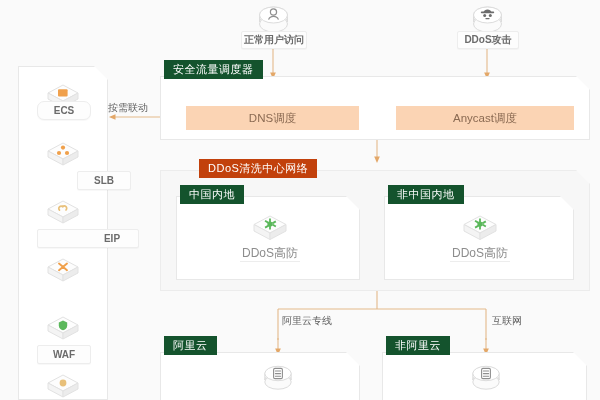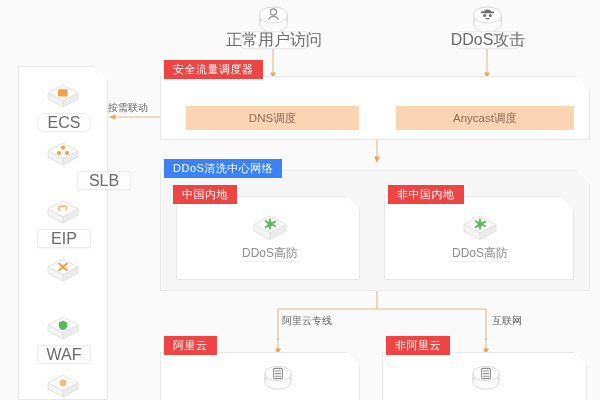--- a/index.html
+++ b/index.html
@@ -32,44 +32,45 @@
     position:absolute;
     display:flex;align-items:center;justify-content:center;
     color:#ffffff;
     font-size:11px;
     letter-spacing:.5px;
     white-space:nowrap;
     padding:0 9px;
     height:19px;
     line-height:19px;
   }
-  .tag-dark{background:#ef4444;}
-  .tag-grey{background:#3b82f6;}
+  .tag-dark{background:#14532d;}
+  .tag-grey{background:#c2410c;margin-left:35px;}
 
   
   .pill{
     position:absolute;
     background:#fbd4b4;
     color:#8a6a52;
     font-size:11.5px;
     display:flex;align-items:center;justify-content:center;
     white-space:nowrap;
   }
 
   
   .chip{
     position:absolute;
     background:#fdfdfd;
     border:1px solid #ededed;
     border-radius:2px;
     color:#6b6b6b;
-    font-size:16px;
+    font-size:10px;
     display:flex;align-items:center;justify-content:center;
     white-space:nowrap;
     box-shadow:0 1px 1px rgba(0,0,0,.03);
+    font-weight:bold;
   }
   .chip-lite{
     position:absolute;
     color:#8d8d8d;
     font-size:12px;
     display:flex;align-items:center;justify-content:center;
     white-space:nowrap;
     border-bottom:1px solid #ededed;
   }
 
@@ -146,21 +147,21 @@
   <div class="abs panel panel-shadow" style="left:18px;top:66px;width:90px;height:334px;"></div>
 
   <div class="ico abs" style="left:46px;top:82px;">
     <svg width="34" height="30" viewBox="0 0 34 30">
       <path d="M17,3 L32,11 L17,19 L2,11 Z" fill="#fdfdfd" stroke="#e2e2e2"></path>
       <path d="M2,11 L2,17 L17,25 L17,19 Z" fill="#f4f4f4" stroke="#e2e2e2"></path>
       <path d="M32,11 L32,17 L17,25 L17,19 Z" fill="#ececec" stroke="#e2e2e2"></path>
       <rect x="12" y="7.2" width="9.6" height="7.4" rx="1" fill="#f0a04b"></rect>
     </svg>
   </div>
-  <div class="chip" style="left:37px;top:113px;width:52px;height:17px;border-radius:7px;">ECS</div>
+  <div class="chip" style="left:37px;top:101px;width:52px;height:17px;border-radius:7px;">ECS</div>
 
   <div class="ico abs" style="left:46px;top:140px;">
     <svg width="34" height="30" viewBox="0 0 34 30">
       <path d="M17,3 L32,11 L17,19 L2,11 Z" fill="#fdfdfd" stroke="#e2e2e2"></path>
       <path d="M2,11 L2,17 L17,25 L17,19 Z" fill="#f4f4f4" stroke="#e2e2e2"></path>
       <path d="M32,11 L32,17 L17,25 L17,19 Z" fill="#ececec" stroke="#e2e2e2"></path>
       <circle cx="17" cy="7.6" r="2.1" fill="#f0a04b"></circle>
       <circle cx="13" cy="13" r="2.1" fill="#f0a04b"></circle>
       <circle cx="21" cy="13" r="2.1" fill="#f0a04b"></circle>
     </svg>
@@ -168,21 +169,21 @@
   <div class="chip" style="left:37px;top:171px;width:52px;height:17px;margin-left:40px;">SLB</div>
 
   <div class="ico abs" style="left:46px;top:198px;">
     <svg width="34" height="30" viewBox="0 0 34 30">
       <path d="M17,3 L32,11 L17,19 L2,11 Z" fill="#fdfdfd" stroke="#e2e2e2"></path>
       <path d="M2,11 L2,17 L17,25 L17,19 Z" fill="#f4f4f4" stroke="#e2e2e2"></path>
       <path d="M32,11 L32,17 L17,25 L17,19 Z" fill="#ececec" stroke="#e2e2e2"></path>
       <path d="M13.5,12.2 a2.4,2.4 0 1 1 3.4,-3.4 M16.6,8.6 a2.4,2.4 0 1 1 3.4,3.4" fill="none" stroke="#e8c07a" stroke-width="1.7" stroke-linecap="round"></path>
     </svg>
   </div>
-  <div class="chip" style="left:37px;top:229px;width:52px;height:17px;">EIP</div>
+  <div class="chip" style="left:37px;top:229px;width:52px;height:17px;padding-left:48px;">EIP</div>
 
   <div class="ico abs" style="left:46px;top:256px;">
     <svg width="34" height="30" viewBox="0 0 34 30">
       <path d="M17,3 L32,11 L17,19 L2,11 Z" fill="#fdfdfd" stroke="#e2e2e2"></path>
       <path d="M2,11 L2,17 L17,25 L17,19 Z" fill="#f4f4f4" stroke="#e2e2e2"></path>
       <path d="M32,11 L32,17 L17,25 L17,19 Z" fill="#ececec" stroke="#e2e2e2"></path>
       <path d="M13,7.6 L21,14.2 M21,7.6 L13,14.2" stroke="#f0a04b" stroke-width="1.9" stroke-linecap="round"></path>
     </svg>
   </div>
 
@@ -210,21 +211,21 @@
   <div class="abs panel panel-shadow" style="left:160px;top:76px;width:430px;height:64px;"></div>
   <div class="tag tag-dark" style="left:164px;top:60px;">安全流量调度器</div>
 
   <div class="pill" style="left:396px;top:106px;width:178px;height:24px;">Anycast调度</div>
   <div class="pill" style="left:186px;top:106px;width:173px;height:24px;">DNS调度</div>
 
   <div class="abs panel-grey" style="left:160px;top:170px;width:430px;height:121px;"></div>
   <div class="tag tag-grey" style="left:164px;top:159px;">DDoS清洗中心网络</div>
 
   <div class="abs panel" style="left:176px;top:196px;width:184px;height:84px;"></div>
-  <div class="tag tag-dark" style="left:173px;top:185px;">中国内地</div>
+  <div class="tag tag-dark" style="left:180px;top:185px;">中国内地</div>
   <div class="ico abs" style="left:252px;top:213px;">
     <svg width="36" height="32" viewBox="0 0 36 32">
       <path d="M18,3 L34,11.5 L18,20 L2,11.5 Z" fill="#fdfdfd" stroke="#e2e2e2"></path>
       <path d="M2,11.5 L2,18 L18,26.5 L18,20 Z" fill="#f4f4f4" stroke="#e2e2e2"></path>
       <path d="M34,11.5 L34,18 L18,26.5 L18,20 Z" fill="#ececec" stroke="#e2e2e2"></path>
       <g fill="#5bb85b">
         <circle cx="18" cy="11" r="2.6"></circle>
         <path d="M17.1,5.4 h1.8 v4 h-1.8 Z"></path>
         <path d="M17.1,12.6 h1.8 v4 h-1.8 Z"></path>
         <path d="M12.6,8.6 l0.9,-1.5 l3.5,2 l-0.9,1.6 Z"></path>

